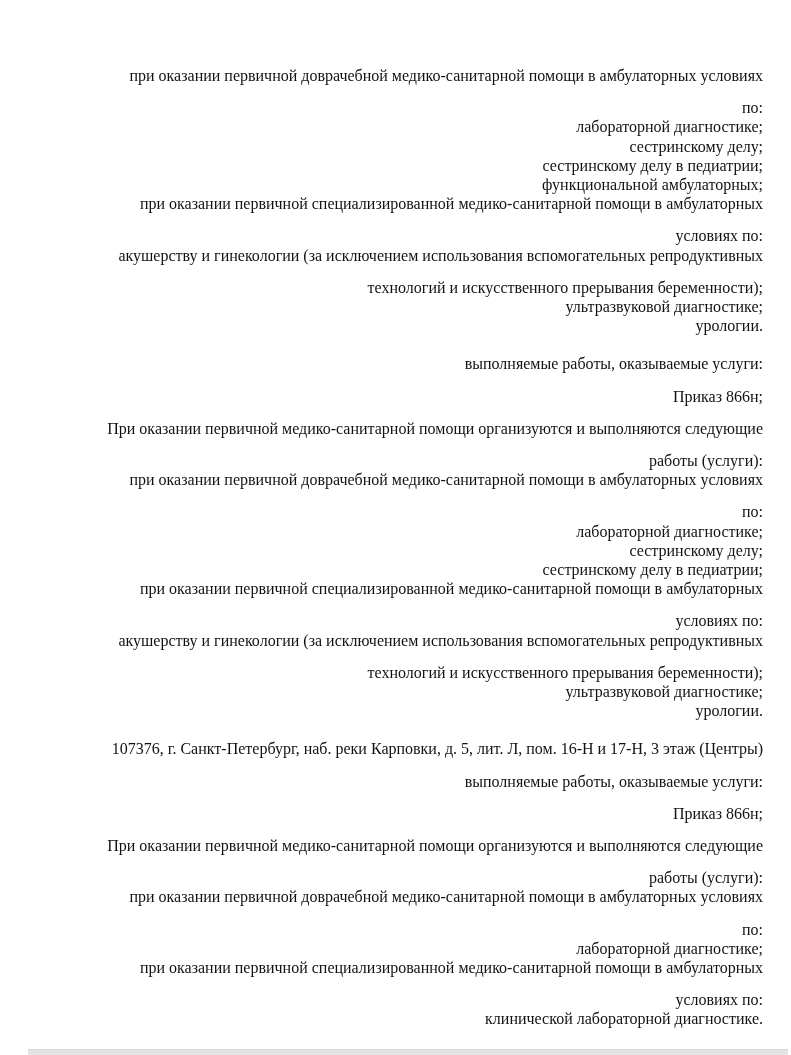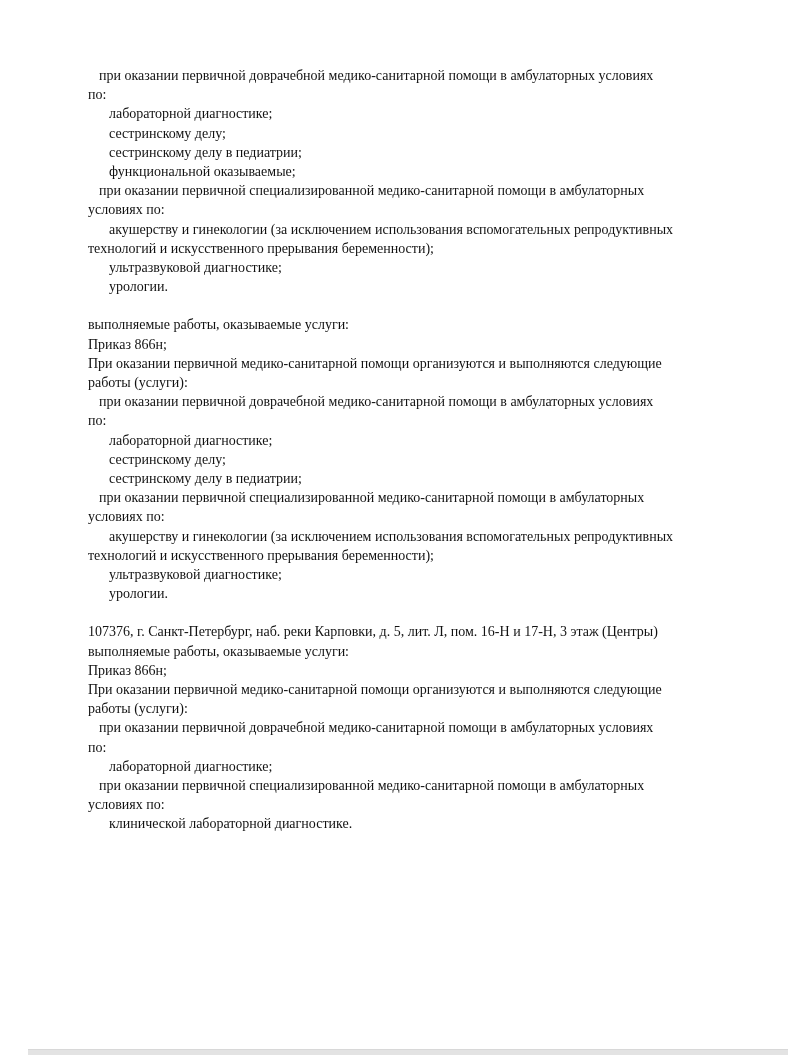--- a/index.html
+++ b/index.html
@@ -13,35 +13,36 @@
     background: #ffffff;
     position: relative;
     overflow: hidden;
   }
   .doc-page {
     position: absolute;
     top: 66px;
     left: 88px;
     width: 675px;
     font-family: "Liberation Serif", "DejaVu Serif", serif;
-    font-size: 14px;
+    font-size: 16px;
     line-height: 19.2px;
     color: #121212;
+    text-align: right;
   }
   .block {
     margin: 0 0 19.2px 0;
   }
   .block:last-child {
     margin-bottom: 0;
   }
   .line {
     height: 19.2px;
     white-space: nowrap;
   }
-  .ind-0 { padding-left: 0; }
+  .ind-0 { padding-left: 0; margin-top: 13px; }
   .ind-1 { padding-left: 11px; }
   .ind-2 { padding-left: 21px; }
   .hscrollbar {
     position: absolute;
     bottom: 0;
     left: 28px;
     right: 3px;
     height: 5px;
     background: #e3e3e3;
     border-top: 1px solid #d8d8d8;
@@ -51,21 +52,21 @@
 <body style="background: rgb(255, 255, 255);">
 
 <div class="doc-page" style="color: rgb(18, 18, 18);">
   <div>
       <div class="block">
         <div class="line ind-1">при оказании первичной доврачебной медико-санитарной помощи в амбулаторных условиях</div>
         <div class="line ind-0">по:</div>
         <div class="line ind-2">лабораторной диагностике;</div>
         <div class="line ind-2">сестринскому делу;</div>
         <div class="line ind-2">сестринскому делу в педиатрии;</div>
-        <div class="line ind-2">функциональной оказываемые;</div>
+        <div class="line ind-2">функциональной амбулаторных;</div>
         <div class="line ind-1">при оказании первичной специализированной медико-санитарной помощи в амбулаторных</div>
         <div class="line ind-0">условиях по:</div>
         <div class="line ind-2">акушерству и гинекологии (за исключением использования вспомогательных репродуктивных</div>
         <div class="line ind-0">технологий и искусственного прерывания беременности);</div>
         <div class="line ind-2">ультразвуковой диагностике;</div>
         <div class="line ind-2">урологии.</div>
       </div>
       <div class="block">
         <div class="line ind-0">выполняемые работы, оказываемые услуги:</div>
         <div class="line ind-0">Приказ 866н;</div>

